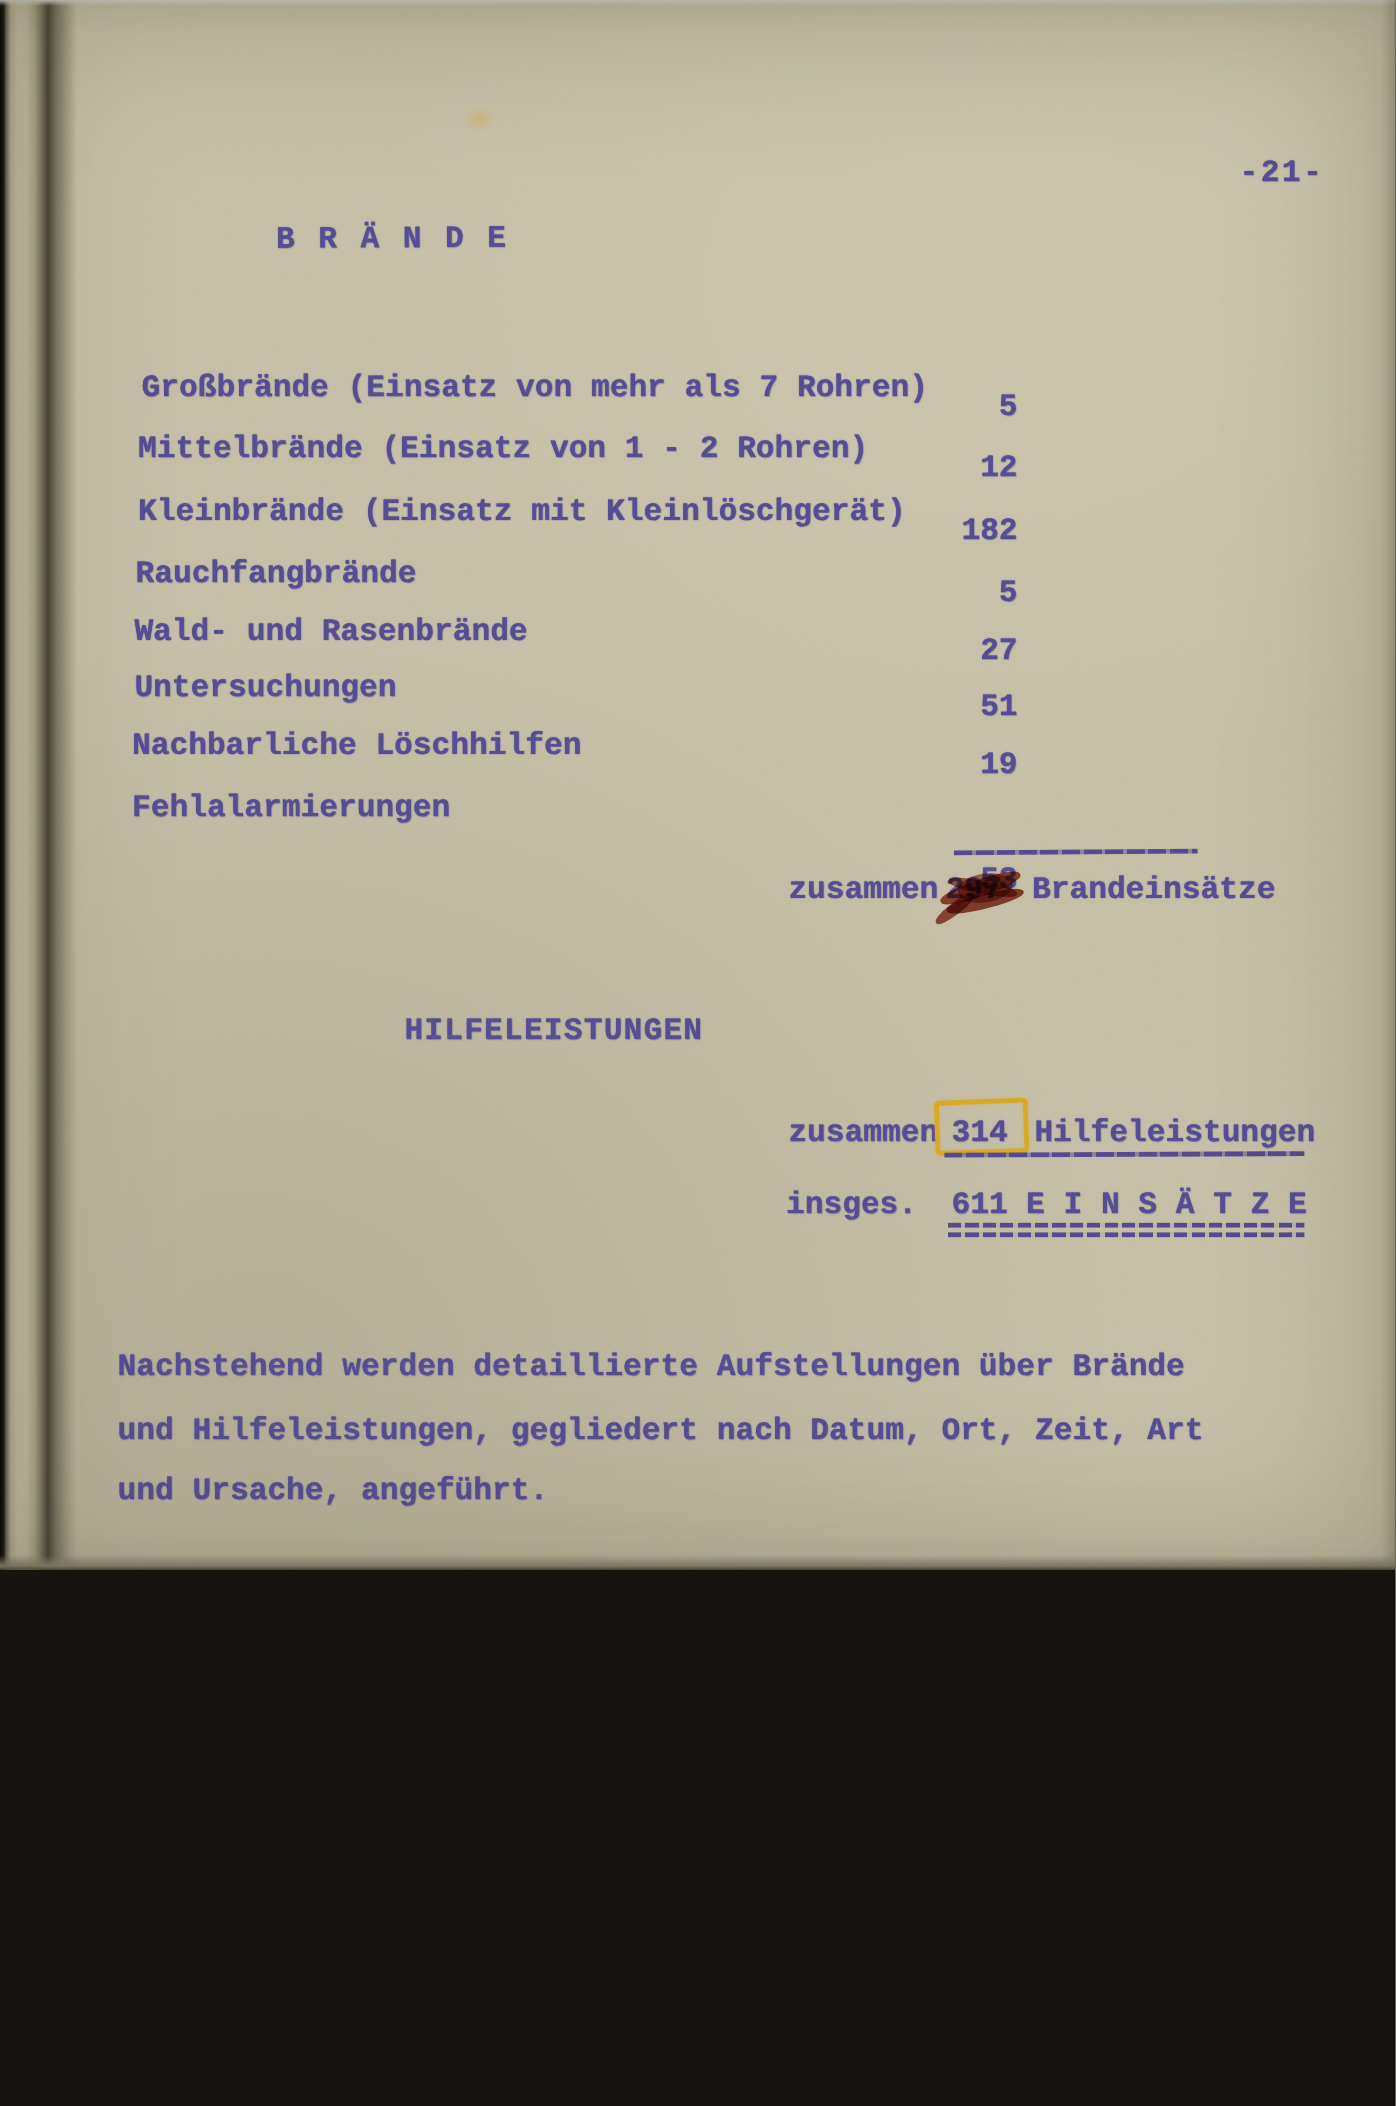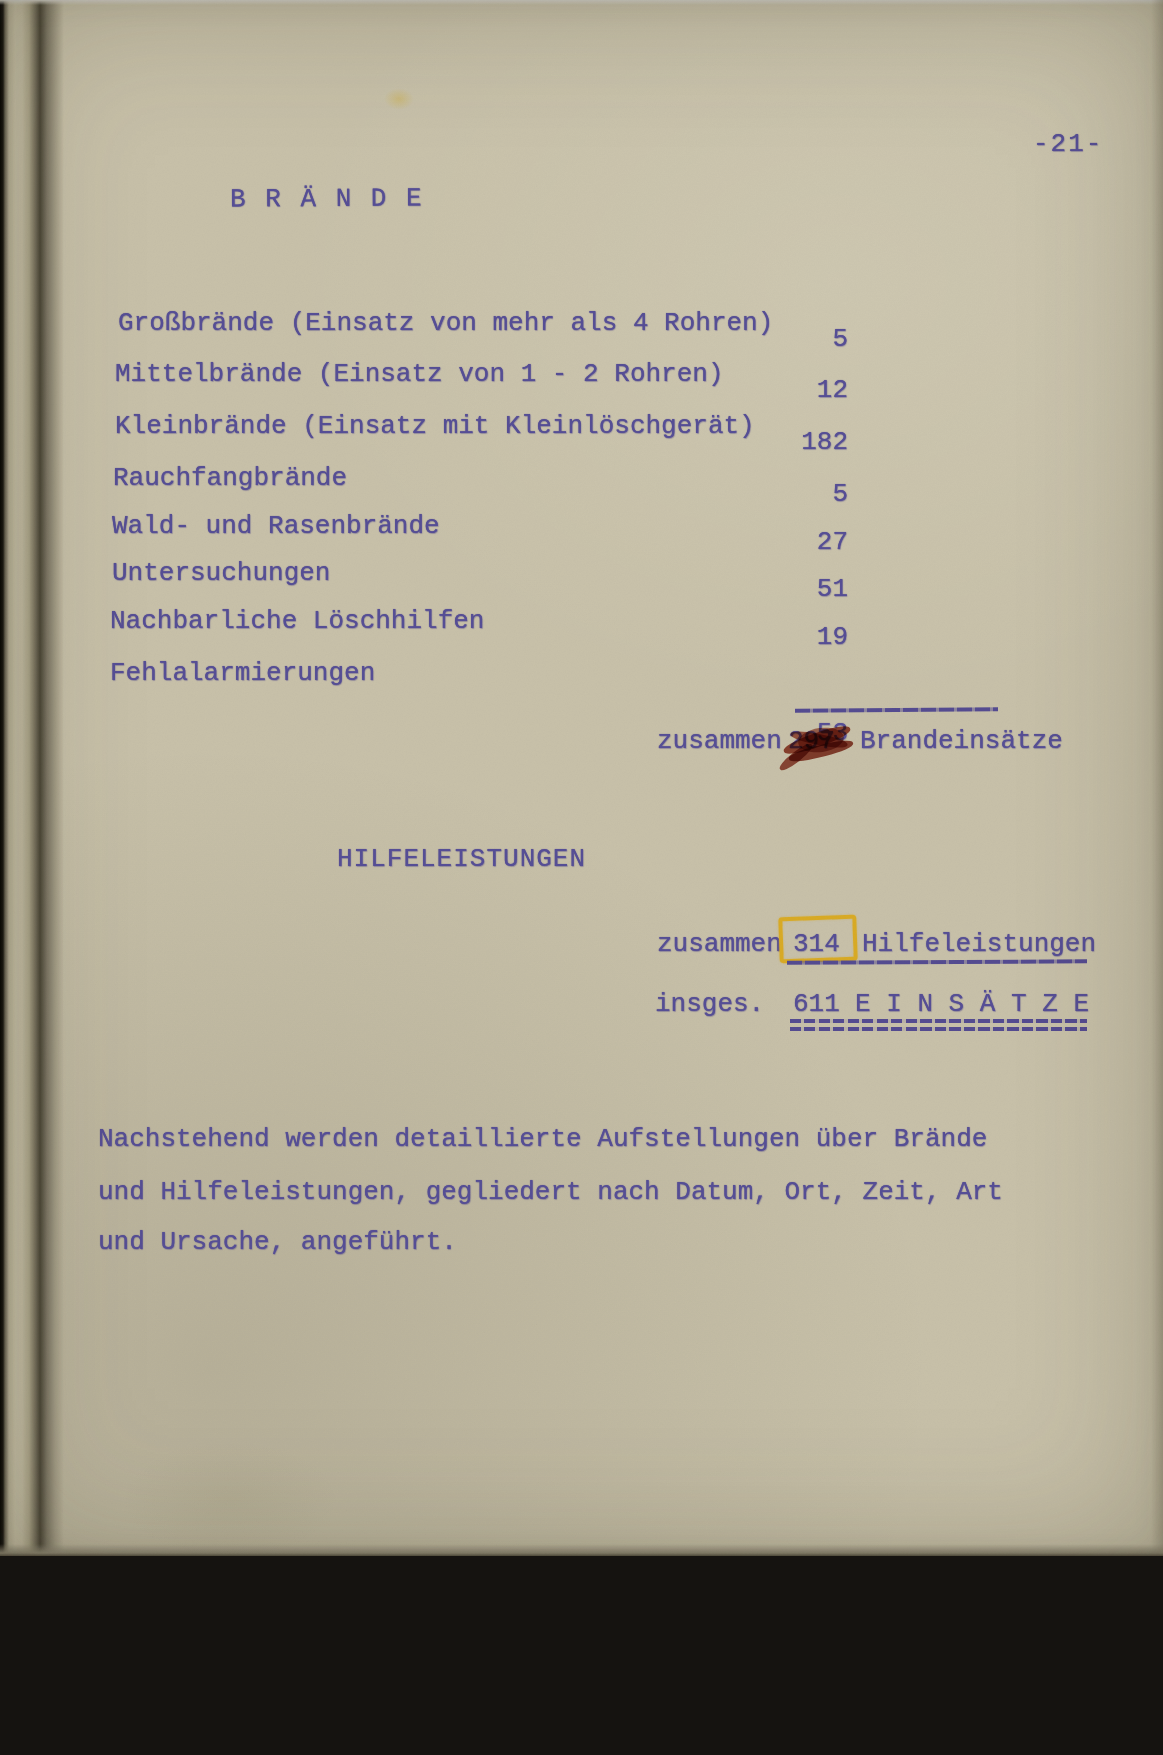--- a/index.html
+++ b/index.html
@@ -1,25 +1,25 @@
 <!DOCTYPE html>
 <html><head>
 <meta charset="utf-8">
 <style>
   html,body{margin:0;padding:0;background:#151310;}
   .page{
     position:relative;
-    width:1163px;height:1556px;
+    width:1163px;height:1308px;
     overflow:hidden;
     background:
       radial-gradient(900px 700px at 72% 18%, rgba(255,255,244,.10), transparent 62%),
       radial-gradient(1100px 950px at 18% 88%, rgba(68,62,42,.13), transparent 66%),
       #c8c1a9;
     font-family:"Liberation Mono","DejaVu Sans Mono",monospace;
-    font-weight:400;
+    font-weight:700;
     color:#564e96;
   }
   .page *{box-sizing:border-box;}
   .txt{
     position:absolute;
     font-size:26px;
     line-height:32px;
     white-space:pre;
     letter-spacing:0px;
     text-shadow:0 0 1px rgba(78,70,140,.85), .6px .6px .9px rgba(78,70,140,.35);
@@ -75,21 +75,21 @@
   <div class="edge-right"></div>
   <div class="edge-bottom"></div>
   <div class="stain1"></div>
   <div class="stain2"></div>
 
   <div class="txt" style="left:1033px;top:128px;letter-spacing:2px;">-21-</div>
 
   <div class="txt" style="left:230px;top:183px;letter-spacing:2px;transform:rotate(-.3deg);">B R Ä N D E</div>
 
   <div>
-    <div class="txt" style="left:118px;top:307px;">Großbrände (Einsatz von mehr als 4 Rohren)</div>
+    <div class="txt" style="left:118px;top:307px;">Großbrände (Einsatz von mehr als 7 Rohren)</div>
     <div class="txt value-cell" style="top:323px;">5</div>
 
     <div class="txt" style="left:115px;top:358px;">Mittelbrände (Einsatz von 1 - 2 Rohren)</div>
     <div class="txt value-cell" style="top:374px;">12</div>
 
     <div class="txt" style="left:115px;top:410px;">Kleinbrände (Einsatz mit Kleinlöschgerät)</div>
     <div class="txt value-cell" style="top:426px;">182</div>
 
     <div class="txt" style="left:113px;top:462px;">Rauchfangbrände</div>
     <div class="txt value-cell" style="top:478px;">5</div>

